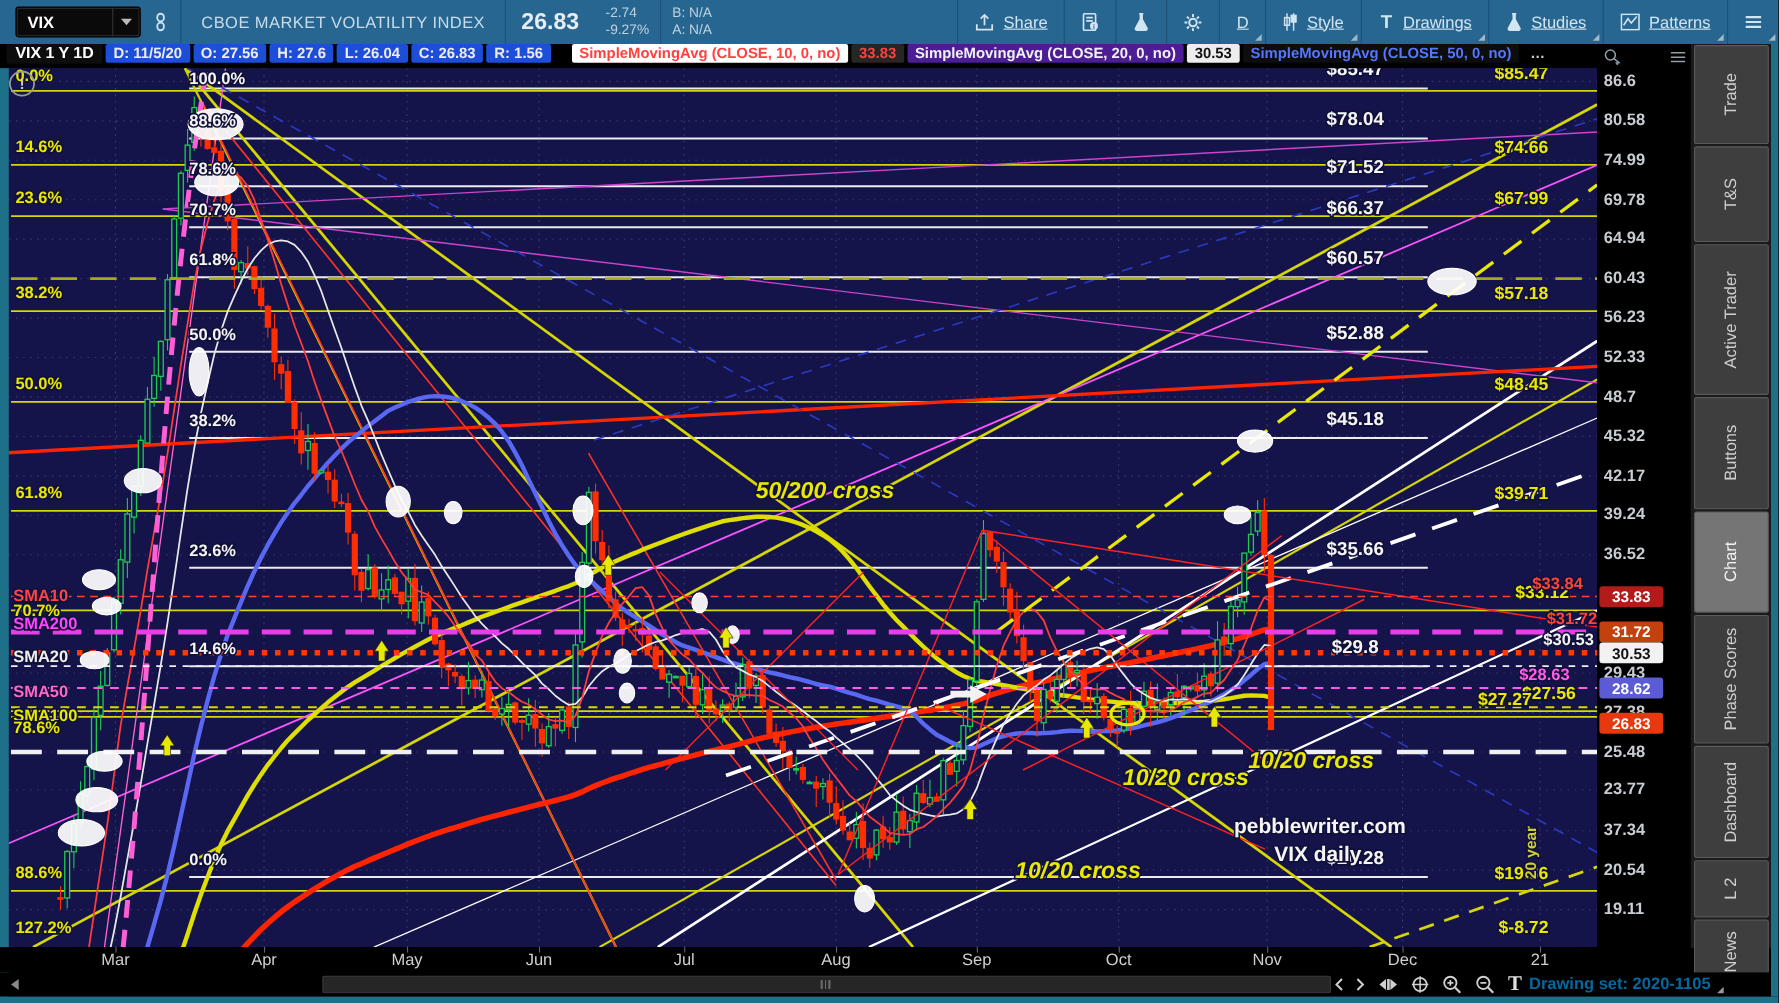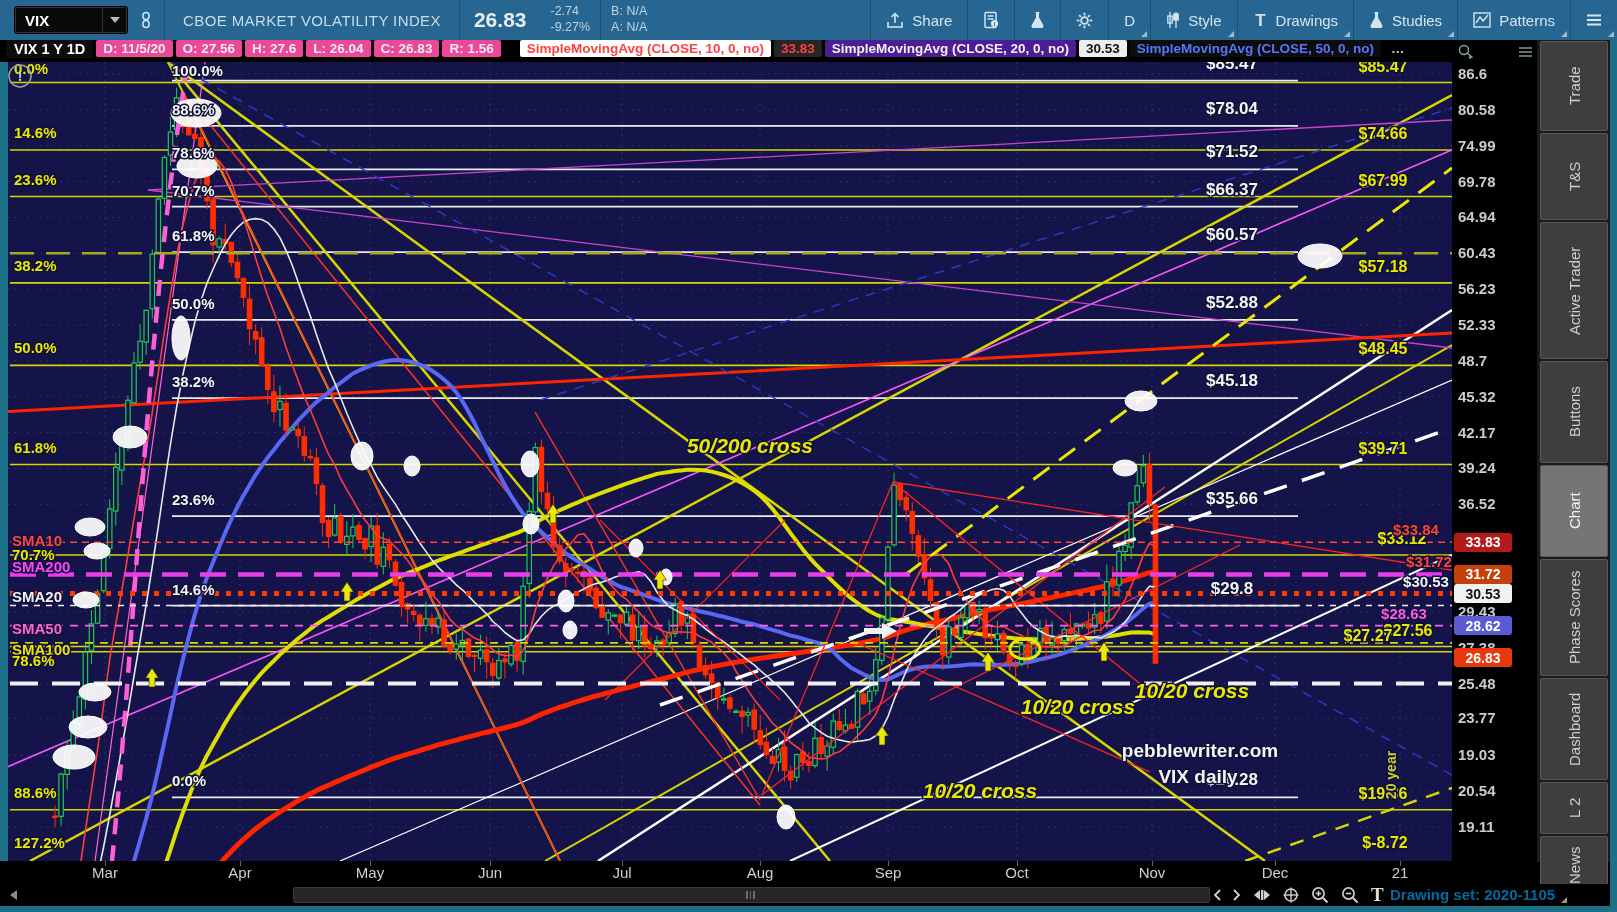--- a/index.html
+++ b/index.html
@@ -13,27 +13,27 @@
   .sym-box .sym{flex:1;padding-left:10px;font-size:15px;font-weight:bold;color:#fff;}
   .sym-caret{width:24px;height:100%;border-left:1px solid #333;display:flex;align-items:center;justify-content:center;}
   .caret-down{width:0;height:0;border-left:5px solid transparent;border-right:5px solid transparent;border-top:6px solid #bbb;}
   .tb-ico{margin:0 10px;display:flex;align-items:center;}
   .tb-sep{width:1px;height:40px;background:#1c5075;}
   .tb-desc{font-size:15px;letter-spacing:.4px;color:#c8dcea;margin:0 18px;white-space:nowrap;}
   .tb-last{font-size:21px;font-weight:bold;color:#e6eef4;margin:0 14px;}
   .tb-two{font-size:12.5px;line-height:1.25;color:#bfd2df;margin:0 10px;white-space:nowrap;}
   .tb-right{margin-left:auto;display:flex;height:40px;}
   .tb-btn{position:relative;display:flex;gap:8px;align-items:center;padding:0 15px;height:40px;
-          border-left:1px solid #1c5075;font-size:15px;color:#d3e5f1;cursor:pointer;white-space:nowrap;}
+          border-left:1px solid #1c5075;font-size:15px;color:#d3e5f1;cursor:pointer;white-space:nowrap;text-decoration:underline;}
   .tb-btn .cnr{position:absolute;right:3px;bottom:3px;width:0;height:0;
                border-left:6px solid transparent;border-bottom:6px solid #9fb9c9;}
   
   .chartbar{position:absolute;left:0;top:40px;width:1537px;height:22px;background:#000;
             display:flex;align-items:flex-start;gap:3px;padding-left:6px;box-sizing:border-box;}
-  .chip{background:#ec4899;color:#ededed;font-size:13.5px;font-weight:bold;padding:1px 7px;border-radius:2px;white-space:nowrap;}
+  .chip{background:#1d4ed8;color:#ededed;font-size:13.5px;font-weight:bold;padding:1px 7px;border-radius:2px;white-space:nowrap;}
   .chip-title{background:#0d0d0d;color:#fff;font-size:14.5px;font-weight:bold;padding:1px 8px;}
   .axis-mini{position:absolute;top:44px;display:flex;gap:4px;color:#8fa0a8;}
   
   .teal-left{position:absolute;left:0;top:62px;width:8px;height:844px;background:#1e7089;}
   .teal-bottom{position:absolute;left:0;top:906px;width:1617px;height:6px;background:#1e7089;}
   .teal-right{position:absolute;left:1610px;top:40px;width:7px;height:866px;background:#1e7089;}
   
   #plot{position:absolute;left:0;top:62px;width:1452px;height:799px;display:block;background:#14144a;}
   
   .paxis{position:absolute;left:1452px;top:62px;width:85px;height:799px;background:#000;overflow:hidden;}
@@ -833,21 +833,21 @@
       <div class="ptick" style="top: 254.009px;">52.33</div>
       <div class="ptick" style="top: 289.832px;">48.7</div>
       <div class="ptick" style="top: 325.675px;">45.32</div>
       <div class="ptick" style="top: 361.572px;">42.17</div>
       <div class="ptick" style="top: 397.456px;">39.24</div>
       <div class="ptick" style="top: 433.252px;">36.52</div>
       <div class="ptick" style="top: 540.808px;">29.43</div>
       <div class="ptick" style="top: 576.786px;">27.38</div>
       <div class="ptick" style="top: 612.623px;">25.48</div>
       <div class="ptick" style="top: 647.24px;">23.77</div>
-      <div class="ptick" style="top: 684.216px;">19.03</div>
+      <div class="ptick" style="top: 684.216px;">37.34</div>
       <div class="ptick" style="top: 720.017px;">20.54</div>
       <div class="ptick" style="top: 755.975px;">19.11</div>
       <div class="pbadge" style="top: 470.878px; background: rgb(179, 27, 27); color: rgb(255, 255, 255);">33.83</div>
       <div class="pbadge" style="top: 502.969px; background: #c2410c; color: rgb(255, 255, 255);">31.72</div>
       <div class="pbadge" style="top: 522.023px; background: rgb(242, 242, 242); color: rgb(17, 17, 17);">30.53</div>
       <div class="pbadge" style="top: 554.215px; background: rgb(91, 91, 214); color: rgb(255, 255, 255);">28.62</div>
       <div class="pbadge" style="top: 586.398px; background: rgb(232, 56, 13); color: rgb(255, 255, 255);">26.83</div>
     </div>
 
 <div class="sidebar">

